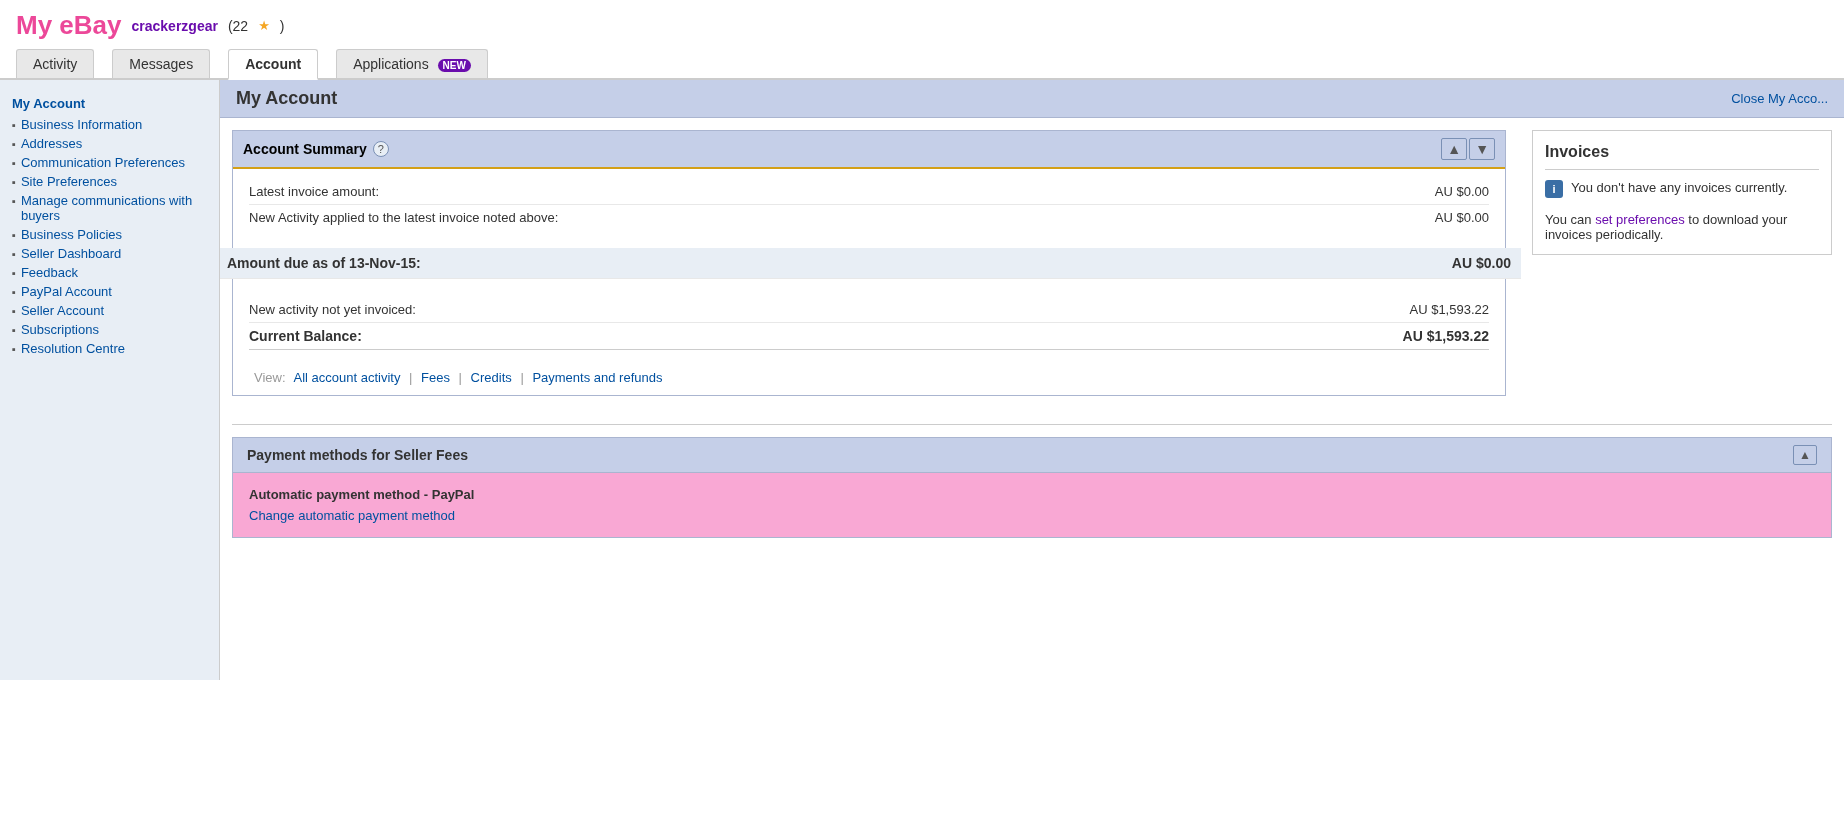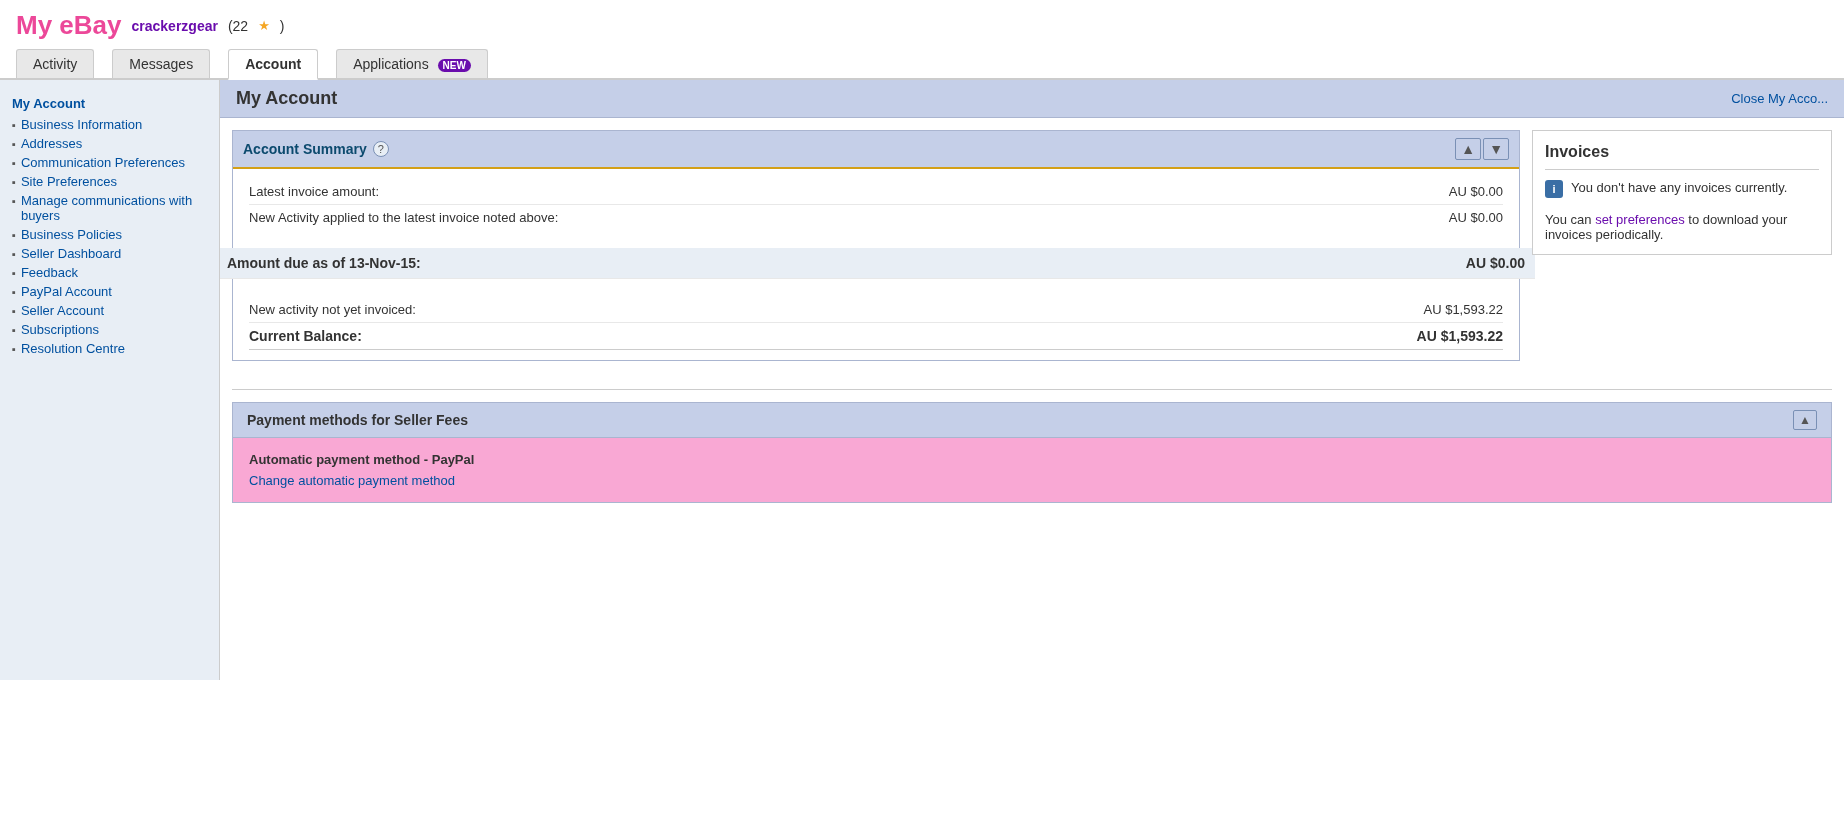--- a/index.html
+++ b/index.html
@@ -113,21 +113,21 @@
       background: #c5cfe8;
       padding: 7px 10px;
       display: flex;
       align-items: center;
       justify-content: space-between;
       border-bottom: 2px solid #d4a017;
     }
     .panel-header-title {
       font-size: 14px;
       font-weight: bold;
-      color: #0c4a6e;
+      color: #000000;
     }
     .panel-header-actions { display: flex; gap: 2px; }
     .panel-action-btn {
       background: #c5cfe8;
       border: 1px solid #7a90b5;
       padding: 2px 5px;
       cursor: pointer;
       font-size: 14px;
       color: #555;
       border-radius: 2px;
@@ -176,20 +176,21 @@
     .view-links span { margin: 0 5px; color: #999; }
 
     
     .invoices-panel {
       width: 300px;
       min-width: 280px;
       border: 1px solid #ccc;
       background: #fff;
       padding: 12px;
       height: fit-content;
+      margin-left: 14px;
     }
     .invoices-title { font-size: 16px; font-weight: bold; margin-bottom: 10px; border-bottom: 1px solid #ccc; padding-bottom: 8px; }
     .invoices-info {
       display: flex;
       gap: 8px;
       align-items: flex-start;
       margin-bottom: 14px;
       font-size: 13px;
     }
     .info-icon {
@@ -369,20 +370,30 @@
             <div class="summary-row">
               <span>New activity not yet invoiced:</span>
               <span>AU $1,593.22</span>
             </div>
             <div class="summary-row current-balance">
               <span>Current Balance:</span>
               <span>AU $1,593.22</span>
             </div>
           </div>
 
+          <div class="view-links">
+            <span>View:</span>
+            <a>All account activity</a>
+            <span> | </span>
+            <a>Fees</a>
+            <span> | </span>
+            <a>Credits</a>
+            <span> | </span>
+            <a>Payments and refunds</a>
+          </div>
         </div>
       </div>
 
       <div class="invoices-panel">
         <div class="invoices-title">Invoices</div>
         <div class="invoices-info">
           <span class="info-icon">i</span>
           <span>You don't have any invoices currently.</span>
         </div>
         <div class="invoices-pref">

